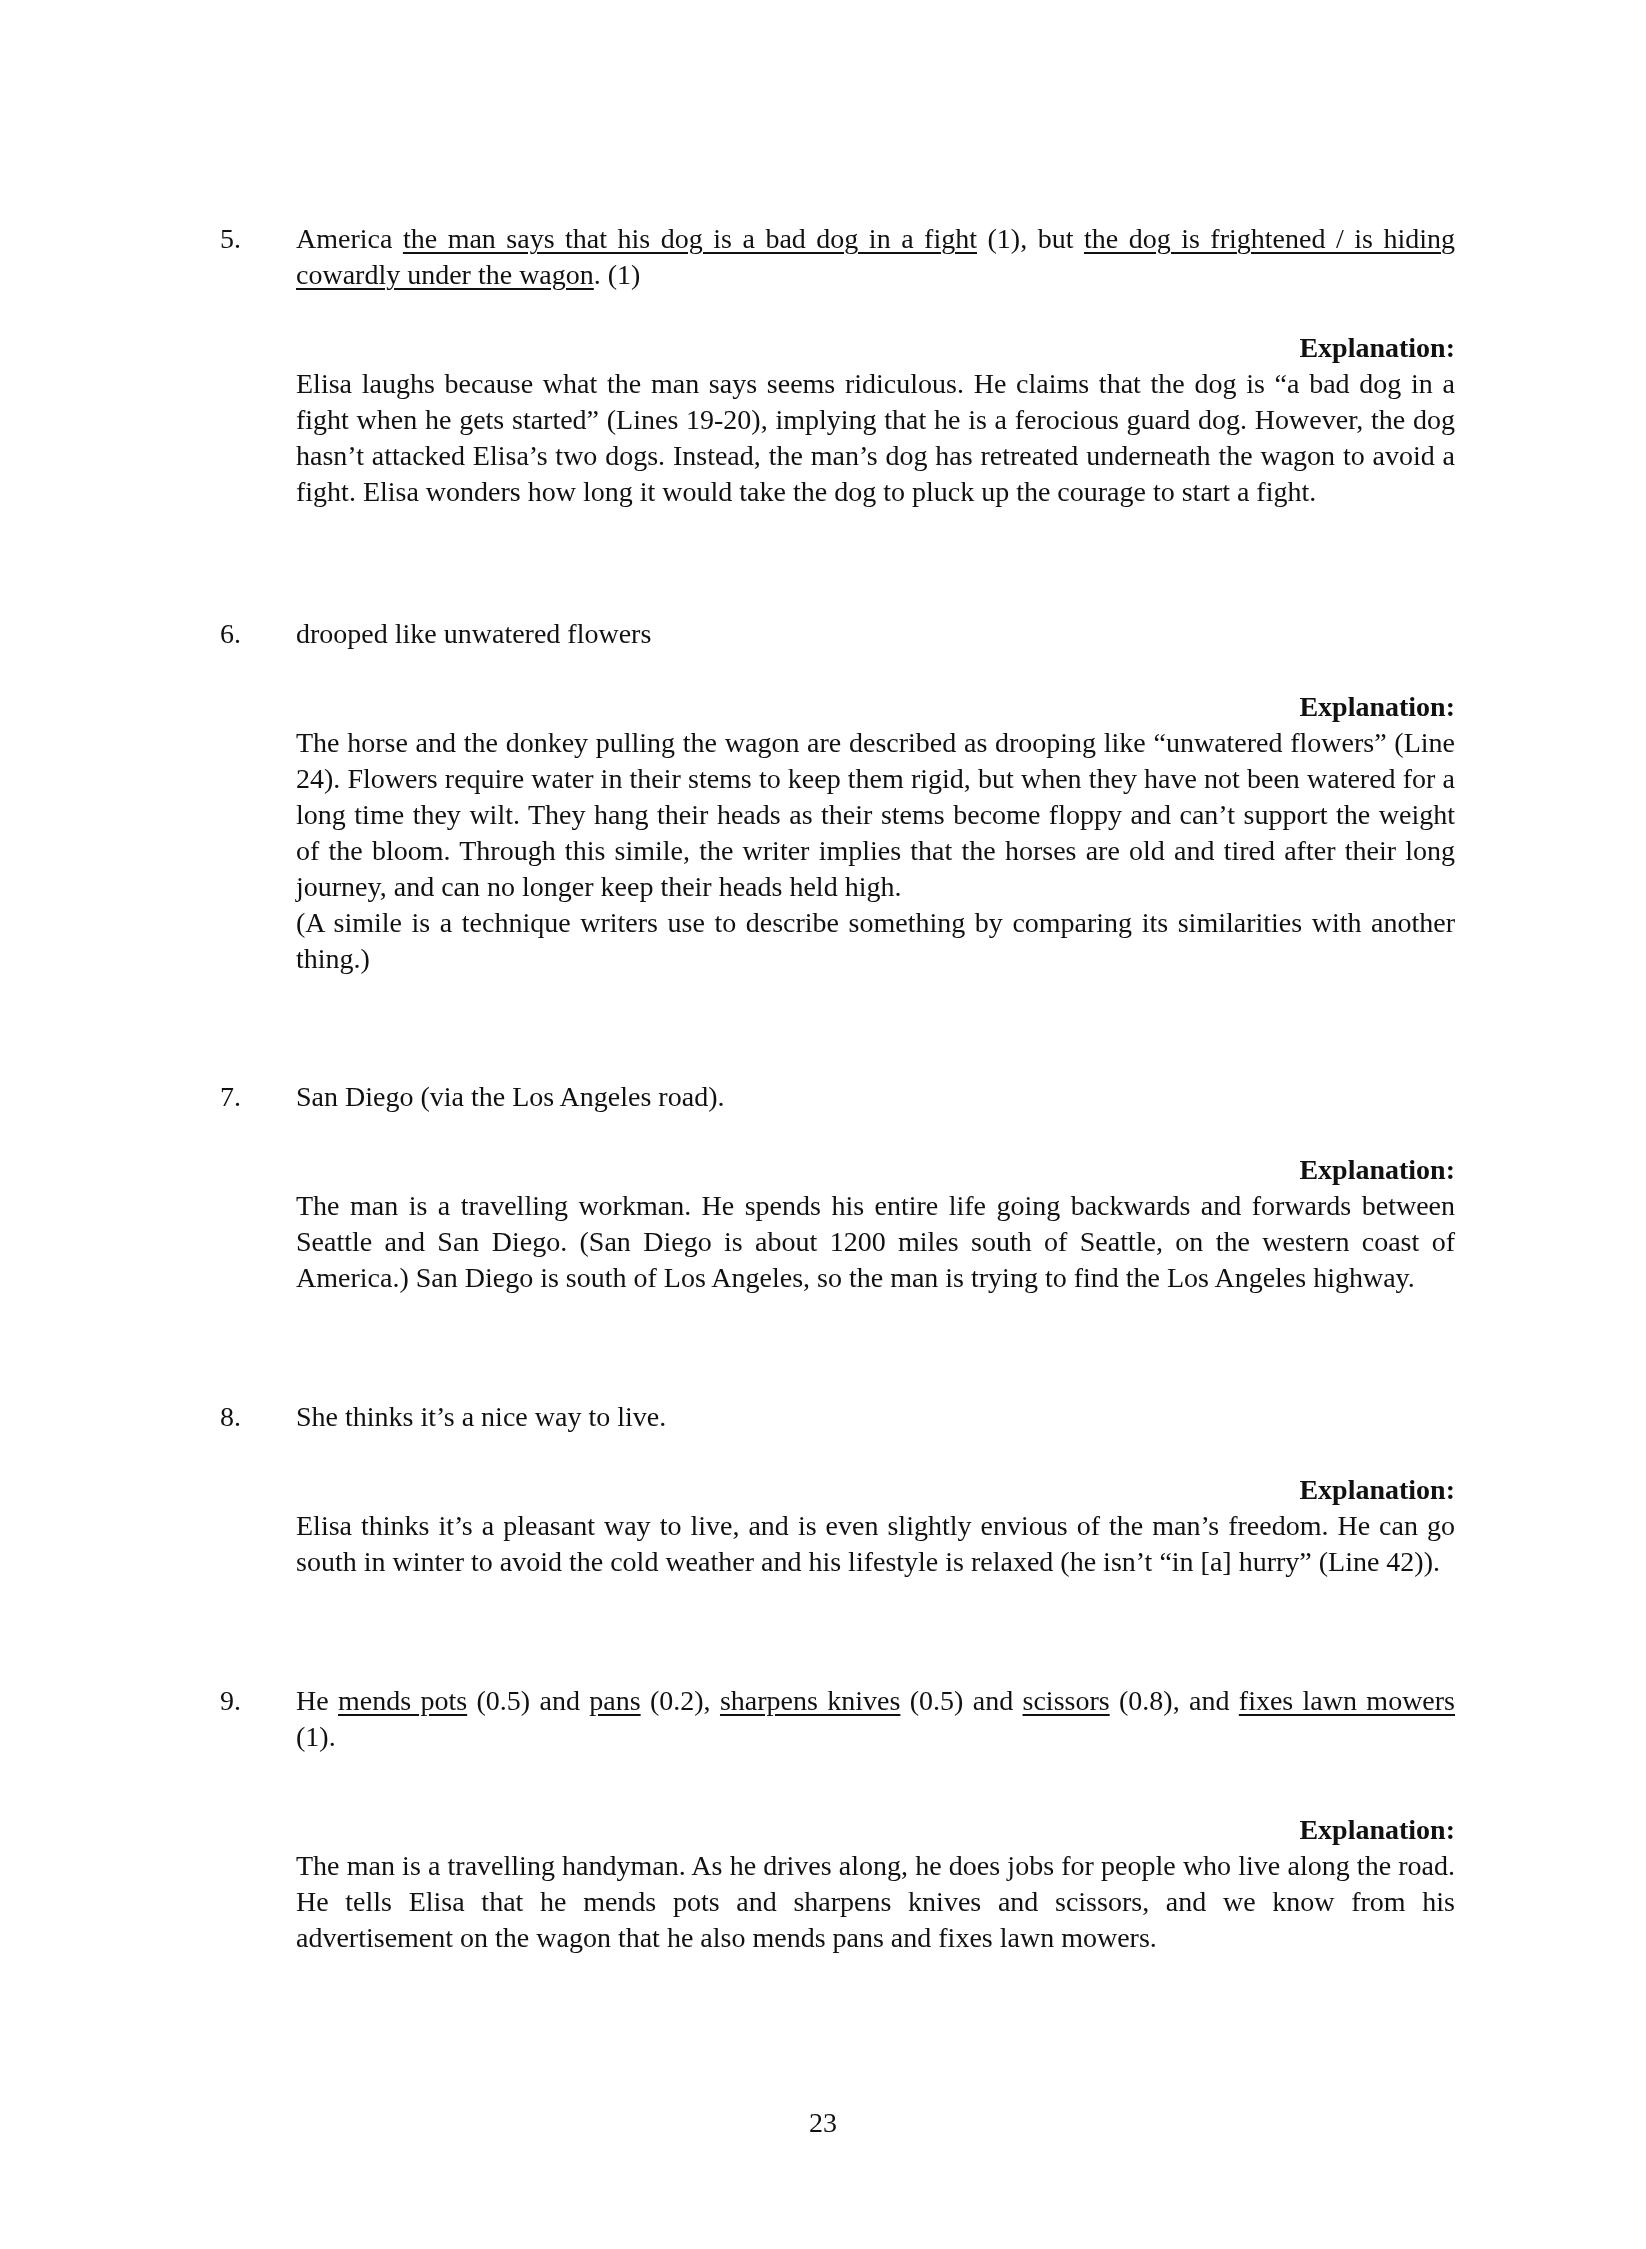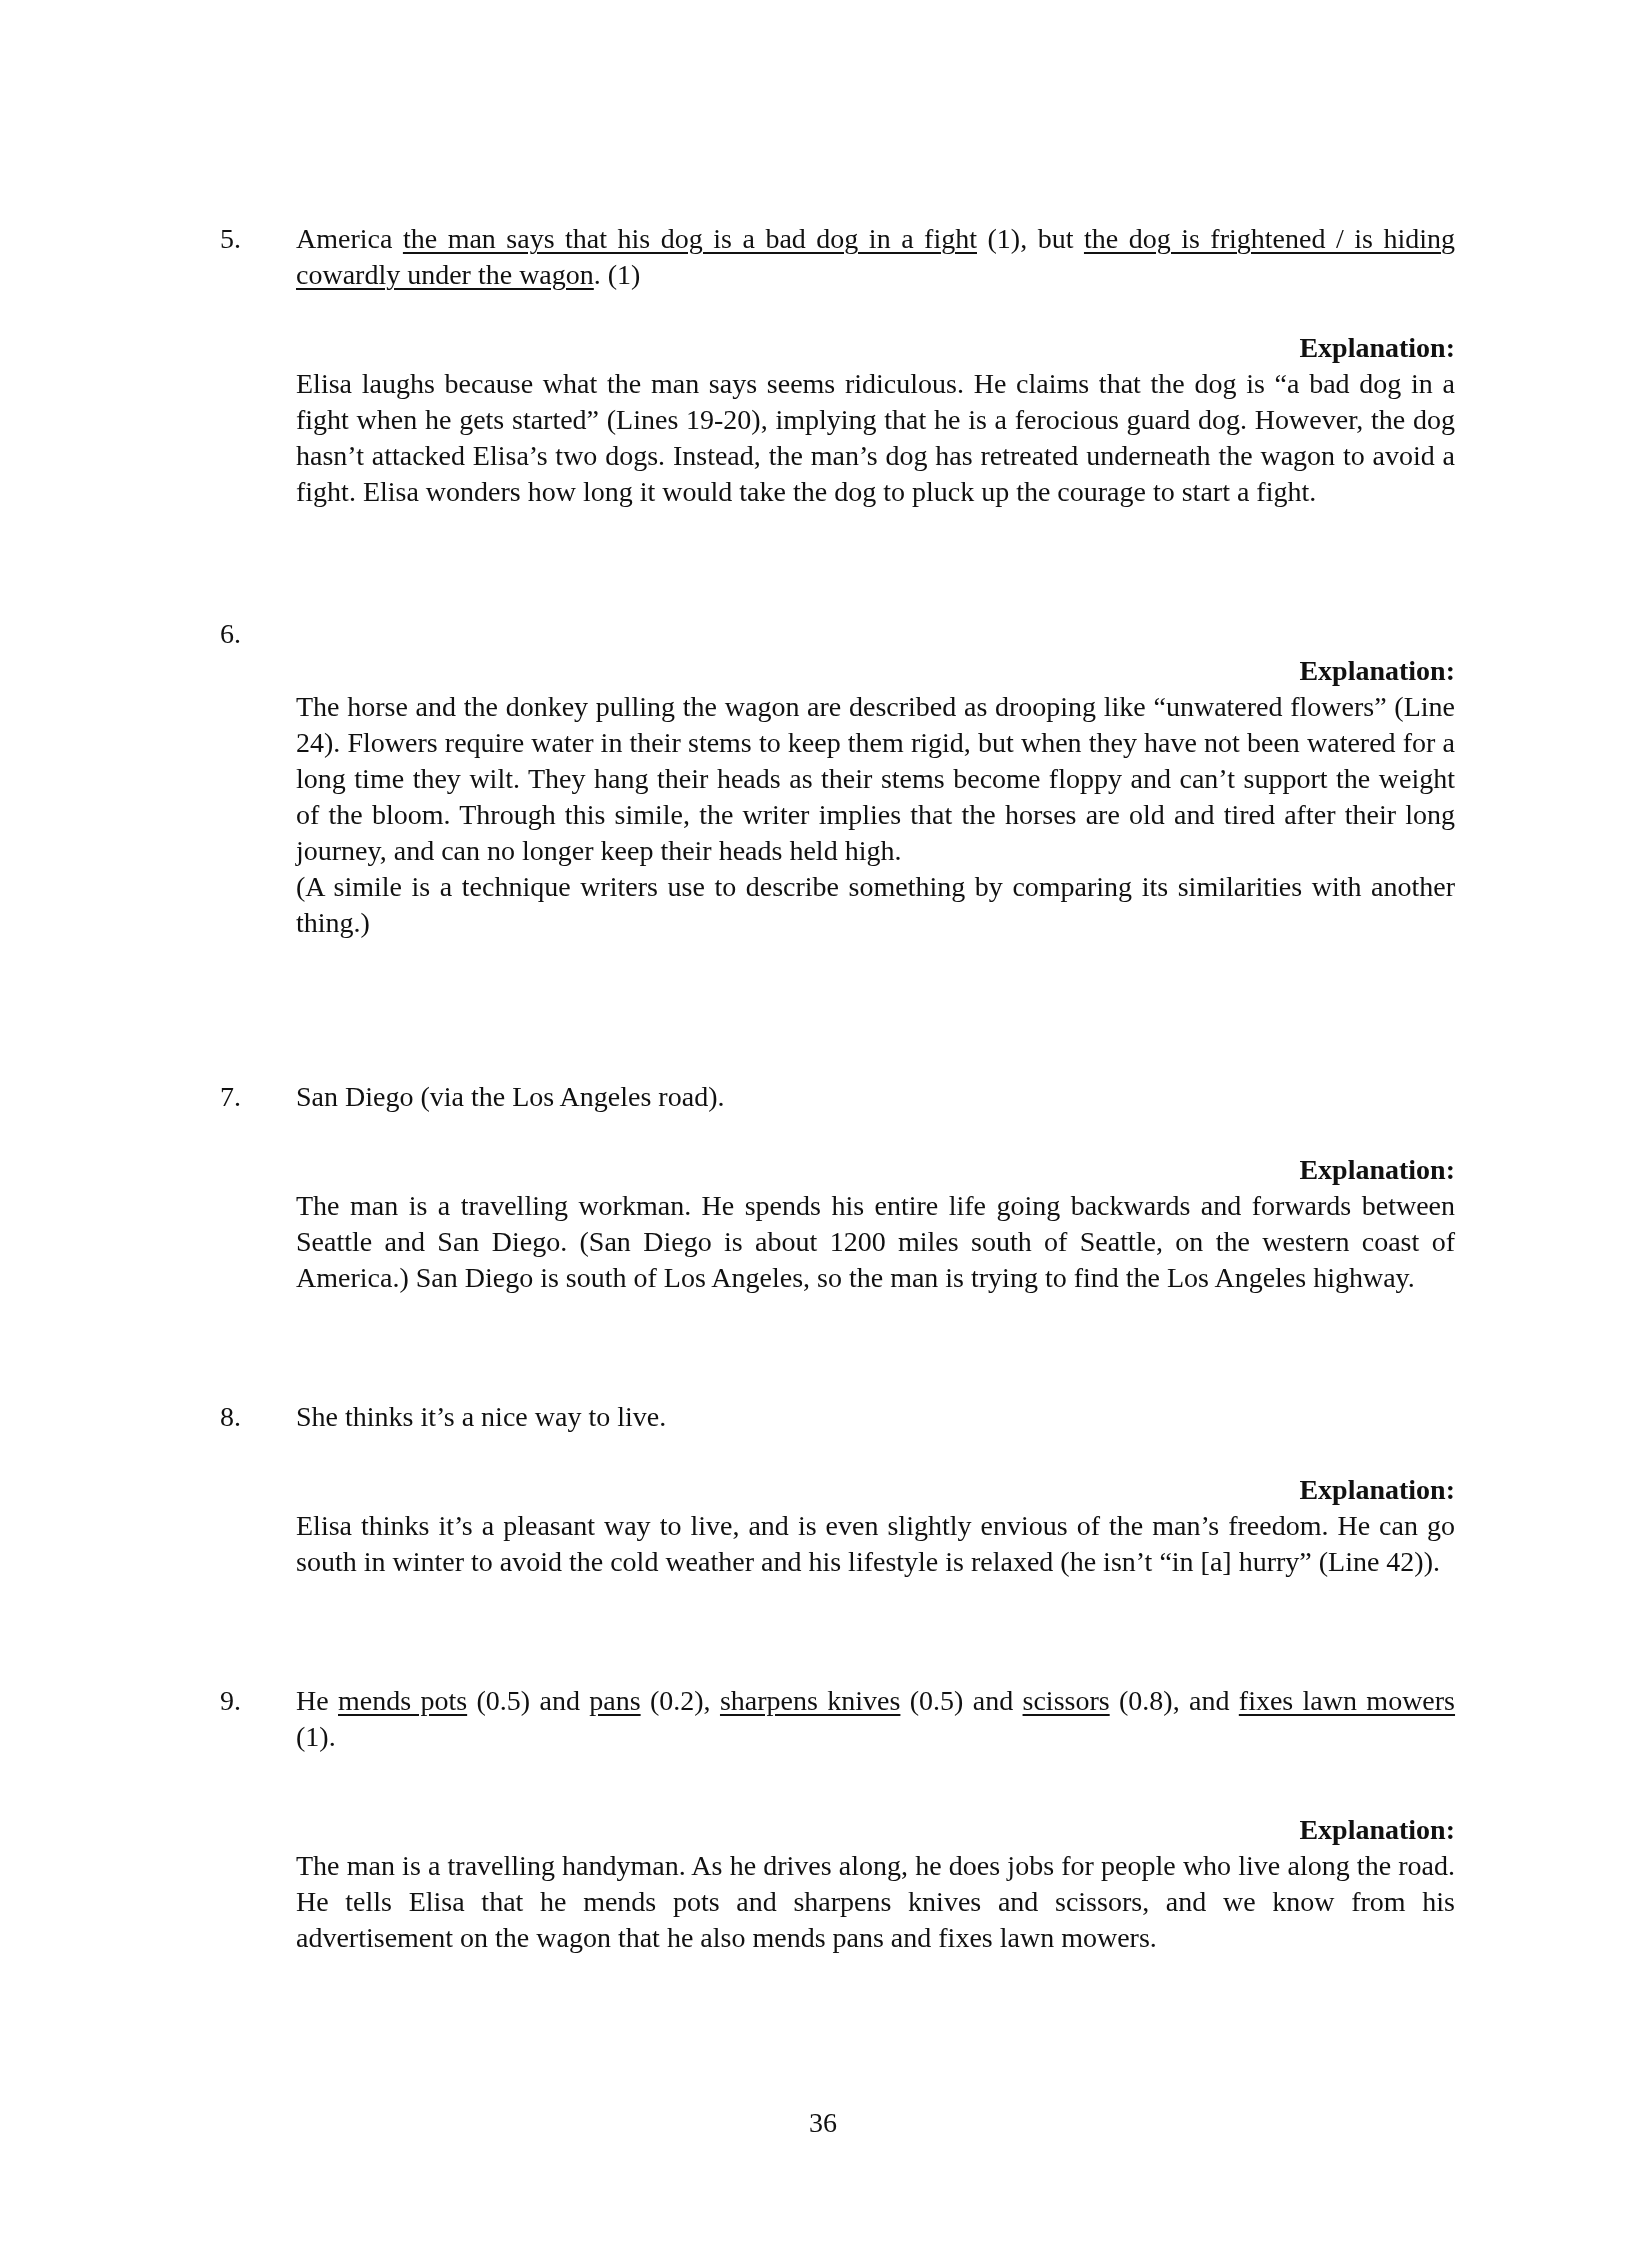--- a/index.html
+++ b/index.html
@@ -27,20 +27,21 @@
       <div class="body-col">
         <p class="answer"><span>America </span><u>the man says that his dog is a bad dog in a fight</u><span> (1), but </span><u>the dog is frightened / is hiding cowardly under the wagon</u><span>. (1)</span></p>
         <div style="height: 37px;"></div>
         <p class="expl-head">Explanation:</p>
         <p class="expl-text">Elisa laughs because what the man says seems ridiculous. He claims that the dog is “a bad dog in a fight when he gets started” (Lines 19-20), implying that he is a ferocious guard dog. However, the dog hasn’t attacked Elisa’s two dogs. Instead, the man’s dog has retreated underneath the wagon to avoid a fight. Elisa wonders how long it would take the dog to pluck up the courage to start a fight.</p>
       </div>
     </div>
   <div class="item" style="top:616px;">
       <div class="num">6.</div>
       <div class="body-col">
+        <p class="answer"><span>drooped like unwatered flowers</span></p>
         <div style="height: 37px;"></div>
         <p class="expl-head">Explanation:</p>
         <p class="expl-text">The horse and the donkey pulling the wagon are described as drooping like “unwatered flowers” (Line 24). Flowers require water in their stems to keep them rigid, but when they have not been watered for a long time they wilt. They hang their heads as their stems become floppy and can’t support the weight of the bloom. Through this simile, the writer implies that the horses are old and tired after their long journey, and can no longer keep their heads held high.</p>
         <p class="expl-text">(A simile is a technique writers use to describe something by comparing its similarities with another thing.)</p>
       </div>
     </div>
   <div class="item" style="top:1079px;">
       <div class="num">7.</div>
       <div class="body-col">
         <p class="answer"><span>San Diego (via the Los Angeles road).</span></p>
@@ -61,15 +62,15 @@
   <div class="item" style="top:1683px;">
       <div class="num">9.</div>
       <div class="body-col">
         <p class="answer"><span>He </span><u>mends pots</u><span> (0.5) and </span><u>pans</u><span> (0.2), </span><u>sharpens knives</u><span> (0.5) and </span><u>scissors</u><span> (0.8), and </span><u>fixes lawn mowers</u><span> (1).</span></p>
         <div style="height: 57px;"></div>
         <p class="expl-head">Explanation:</p>
         <p class="expl-text">The man is a travelling handyman. As he drives along, he does jobs for people who live along the road. He tells Elisa that he mends pots and sharpens knives and scissors, and we know from his advertisement on the wagon that he also mends pans and fixes lawn mowers.</p>
       </div>
     </div>
 
-  <div class="page-num">36</div>
+  <div class="page-num">23</div>
 </div>
 
 
 </body></html>

